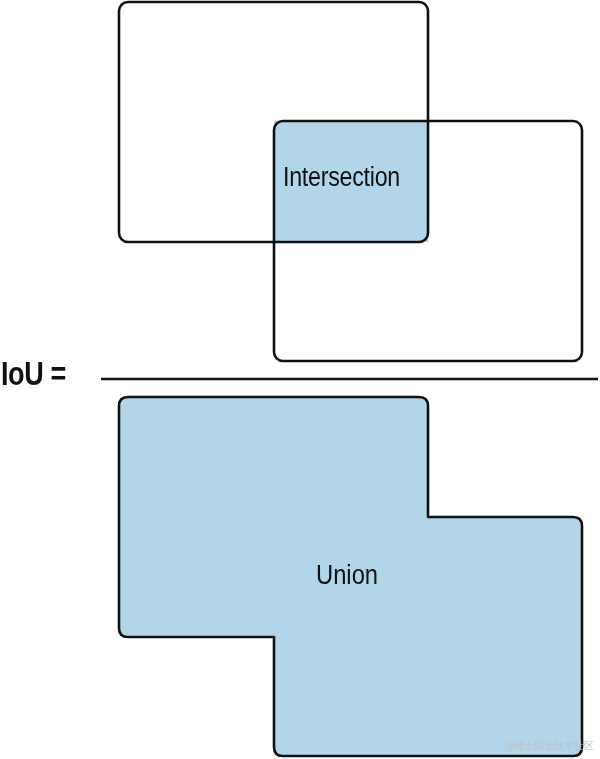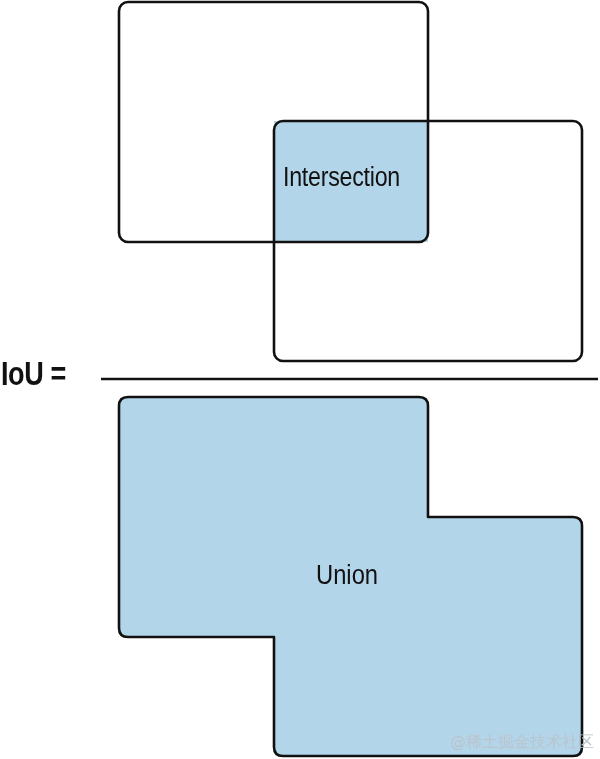--- a/index.html
+++ b/index.html
@@ -45,21 +45,21 @@
       top: 355px;
       font-size: 33px;
       font-weight: bold;
       transform: scaleX(0.82);
       letter-spacing: -0.5px;
     }
     .watermark {
       position: absolute;
       right: 6px;
       bottom: 6px;
-      font-size: 16px;
+      font-size: 10px;
       color: #b9c4cc;
       font-family: "DejaVu Sans", sans-serif;
       white-space: nowrap;
     }
   </style>
 </head>
 <body>
 
 <svg id="diagram" width="600" height="759" viewBox="0 0 600 759" xmlns="http://www.w3.org/2000/svg">
 

